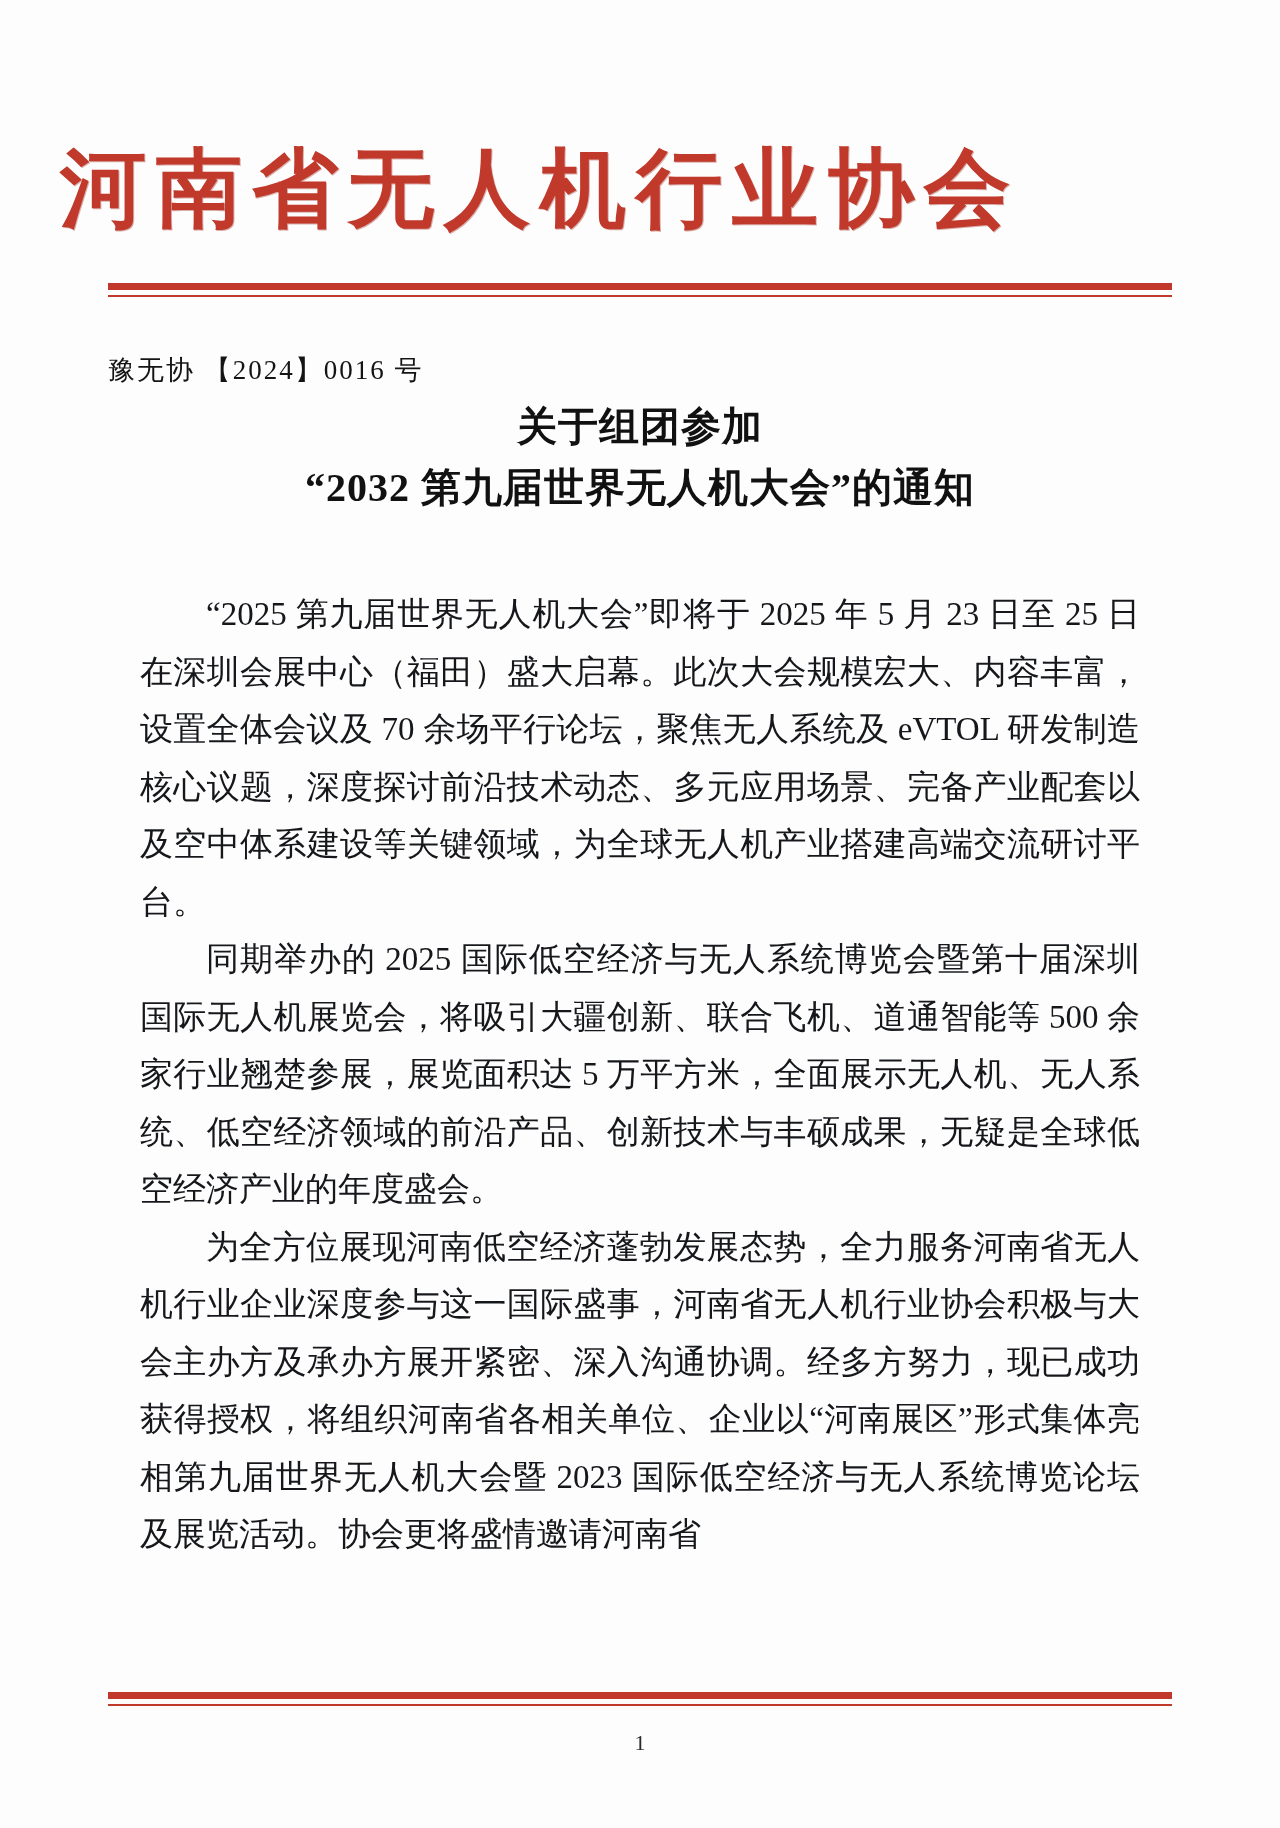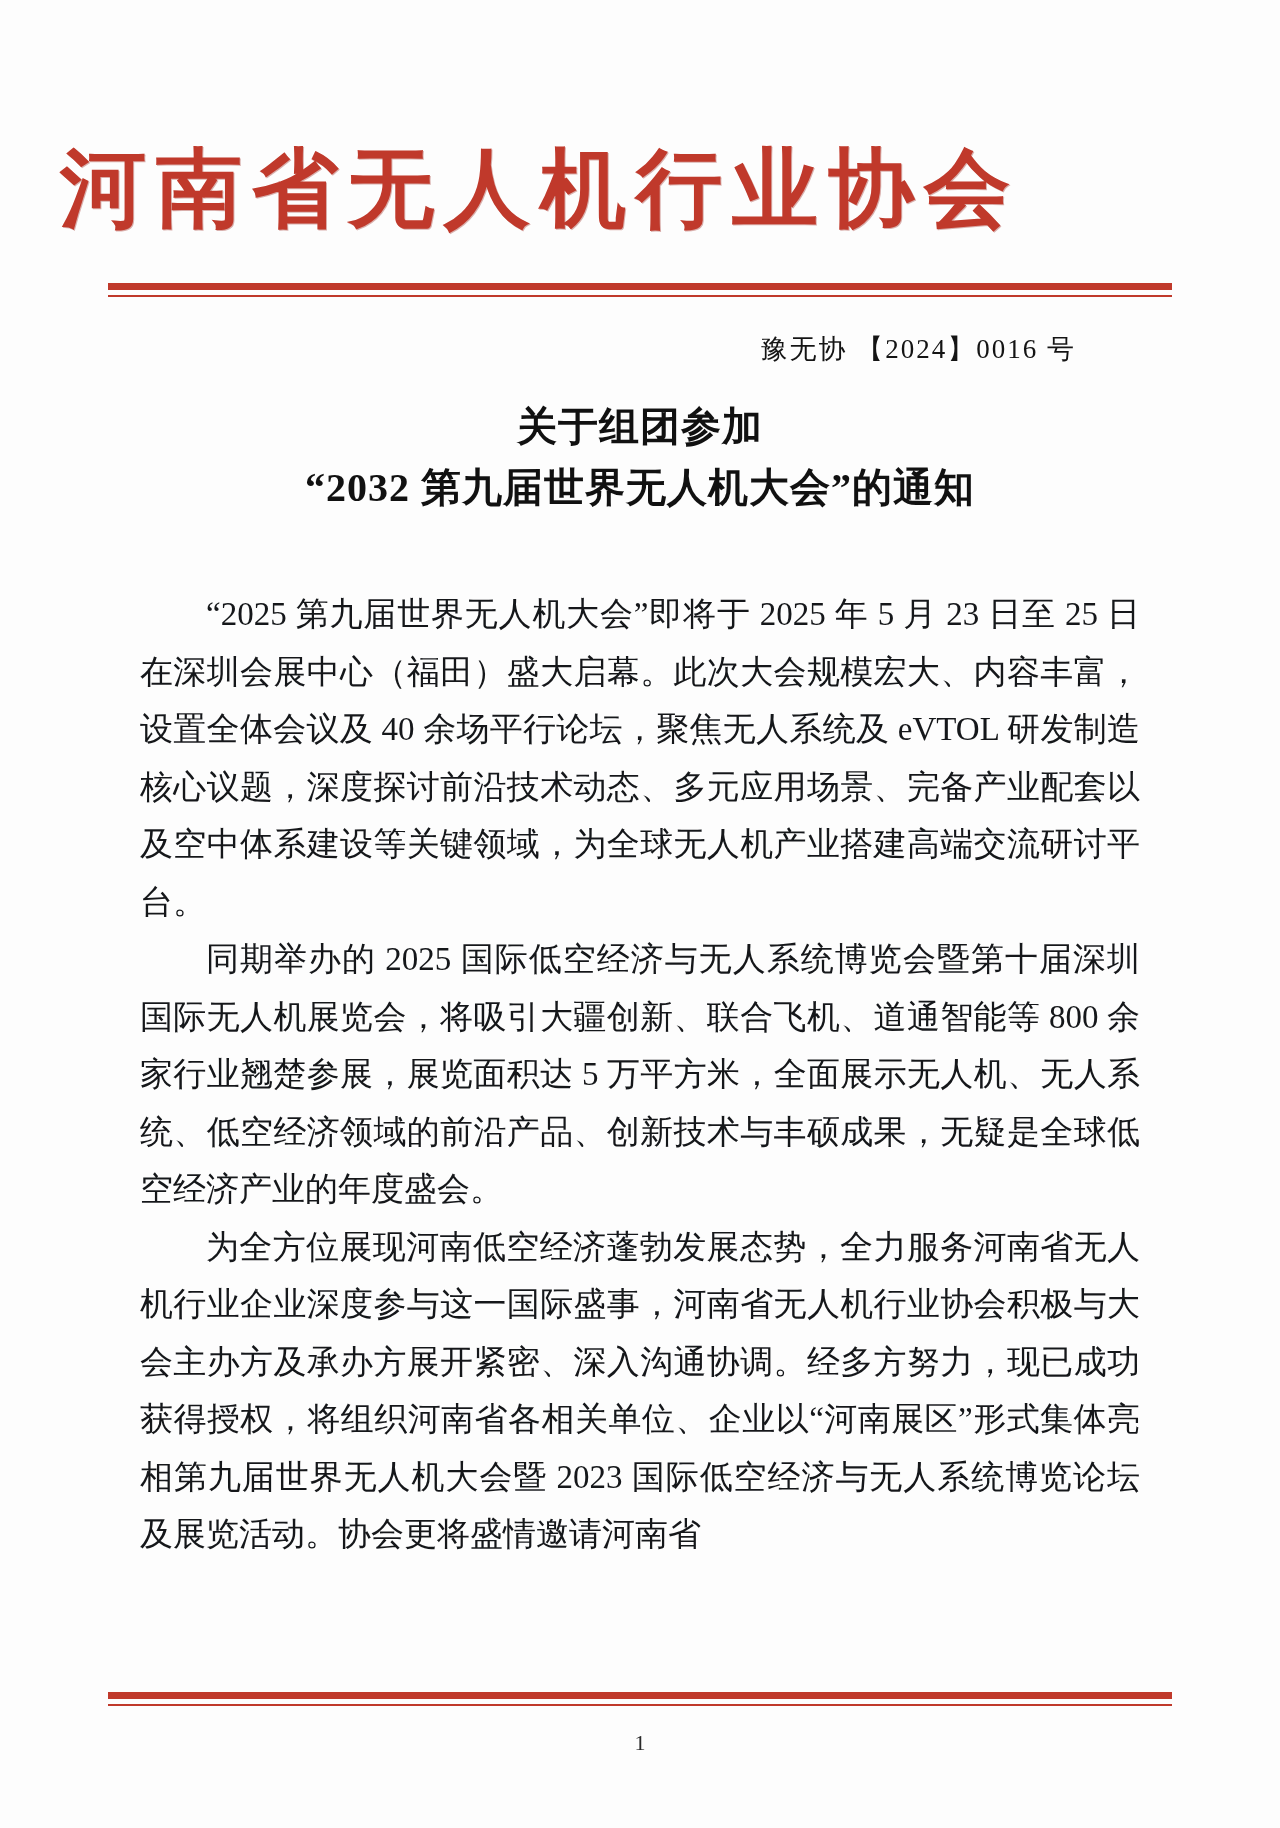--- a/index.html
+++ b/index.html
@@ -59,24 +59,23 @@
   }
   .rule-thin {
     height: 2px;
     background: #c0392b;
     width: 100%;
   }
 
   
   .doc-number {
     position: absolute;
-    top: 331px;
+    top: 352px;
     left: 108px;
     width: 1064px;
-    text-align: right;
     padding-right: 96px;
     box-sizing: border-box;
     font-family: "Liberation Serif", "DejaVu Serif", serif;
     font-size: 27px;
     letter-spacing: 2px;
     color: #141414;
     white-space: nowrap;
   }
 
   
@@ -153,22 +152,22 @@
   </div>
 
   <div class="doc-number">豫无协 【2024】0016 号</div>
 
   <div class="doc-title">
     <span class="doc-title-line">关于组团参加</span>
     <span class="doc-title-line">“2032 第九届世界无人机大会”的通知</span>
   </div>
 
   <div class="body-wrap">
-    <p class="para">“2025 第九届世界无人机大会”即将于 2025 年 5 月 23 日至 25 日在深圳会展中心（福田）盛大启幕。此次大会规模宏大、内容丰富，设置全体会议及 40 余场平行论坛，聚焦无人系统及 eVTOL 研发制造核心议题，深度探讨前沿技术动态、多元应用场景、完备产业配套以及空中体系建设等关键领域，为全球无人机产业搭建高端交流研讨平台。</p>
-    <p class="para">同期举办的 2025 国际低空经济与无人系统博览会暨第十届深圳国际无人机展览会，将吸引大疆创新、联合飞机、道通智能等 800 余家行业翘楚参展，展览面积达 5 万平方米，全面展示无人机、无人系统、低空经济领域的前沿产品、创新技术与丰硕成果，无疑是全球低空经济产业的年度盛会。</p>
+    <p class="para">“2025 第九届世界无人机大会”即将于 2025 年 5 月 23 日至 25 日在深圳会展中心（福田）盛大启幕。此次大会规模宏大、内容丰富，设置全体会议及 70 余场平行论坛，聚焦无人系统及 eVTOL 研发制造核心议题，深度探讨前沿技术动态、多元应用场景、完备产业配套以及空中体系建设等关键领域，为全球无人机产业搭建高端交流研讨平台。</p>
+    <p class="para">同期举办的 2025 国际低空经济与无人系统博览会暨第十届深圳国际无人机展览会，将吸引大疆创新、联合飞机、道通智能等 500 余家行业翘楚参展，展览面积达 5 万平方米，全面展示无人机、无人系统、低空经济领域的前沿产品、创新技术与丰硕成果，无疑是全球低空经济产业的年度盛会。</p>
     <p class="para">为全方位展现河南低空经济蓬勃发展态势，全力服务河南省无人机行业企业深度参与这一国际盛事，河南省无人机行业协会积极与大会主办方及承办方展开紧密、深入沟通协调。经多方努力，现已成功获得授权，将组织河南省各相关单位、企业以“河南展区”形式集体亮相第九届世界无人机大会暨 2023 国际低空经济与无人系统博览论坛及展览活动。协会更将盛情邀请河南省</p>
   </div>
 
   <div class="rule-group-bottom">
     <div class="rule-thick"></div>
     <div class="rule-gap"></div>
     <div class="rule-thin"></div>
   </div>
 
   <div class="page-number">1</div>

